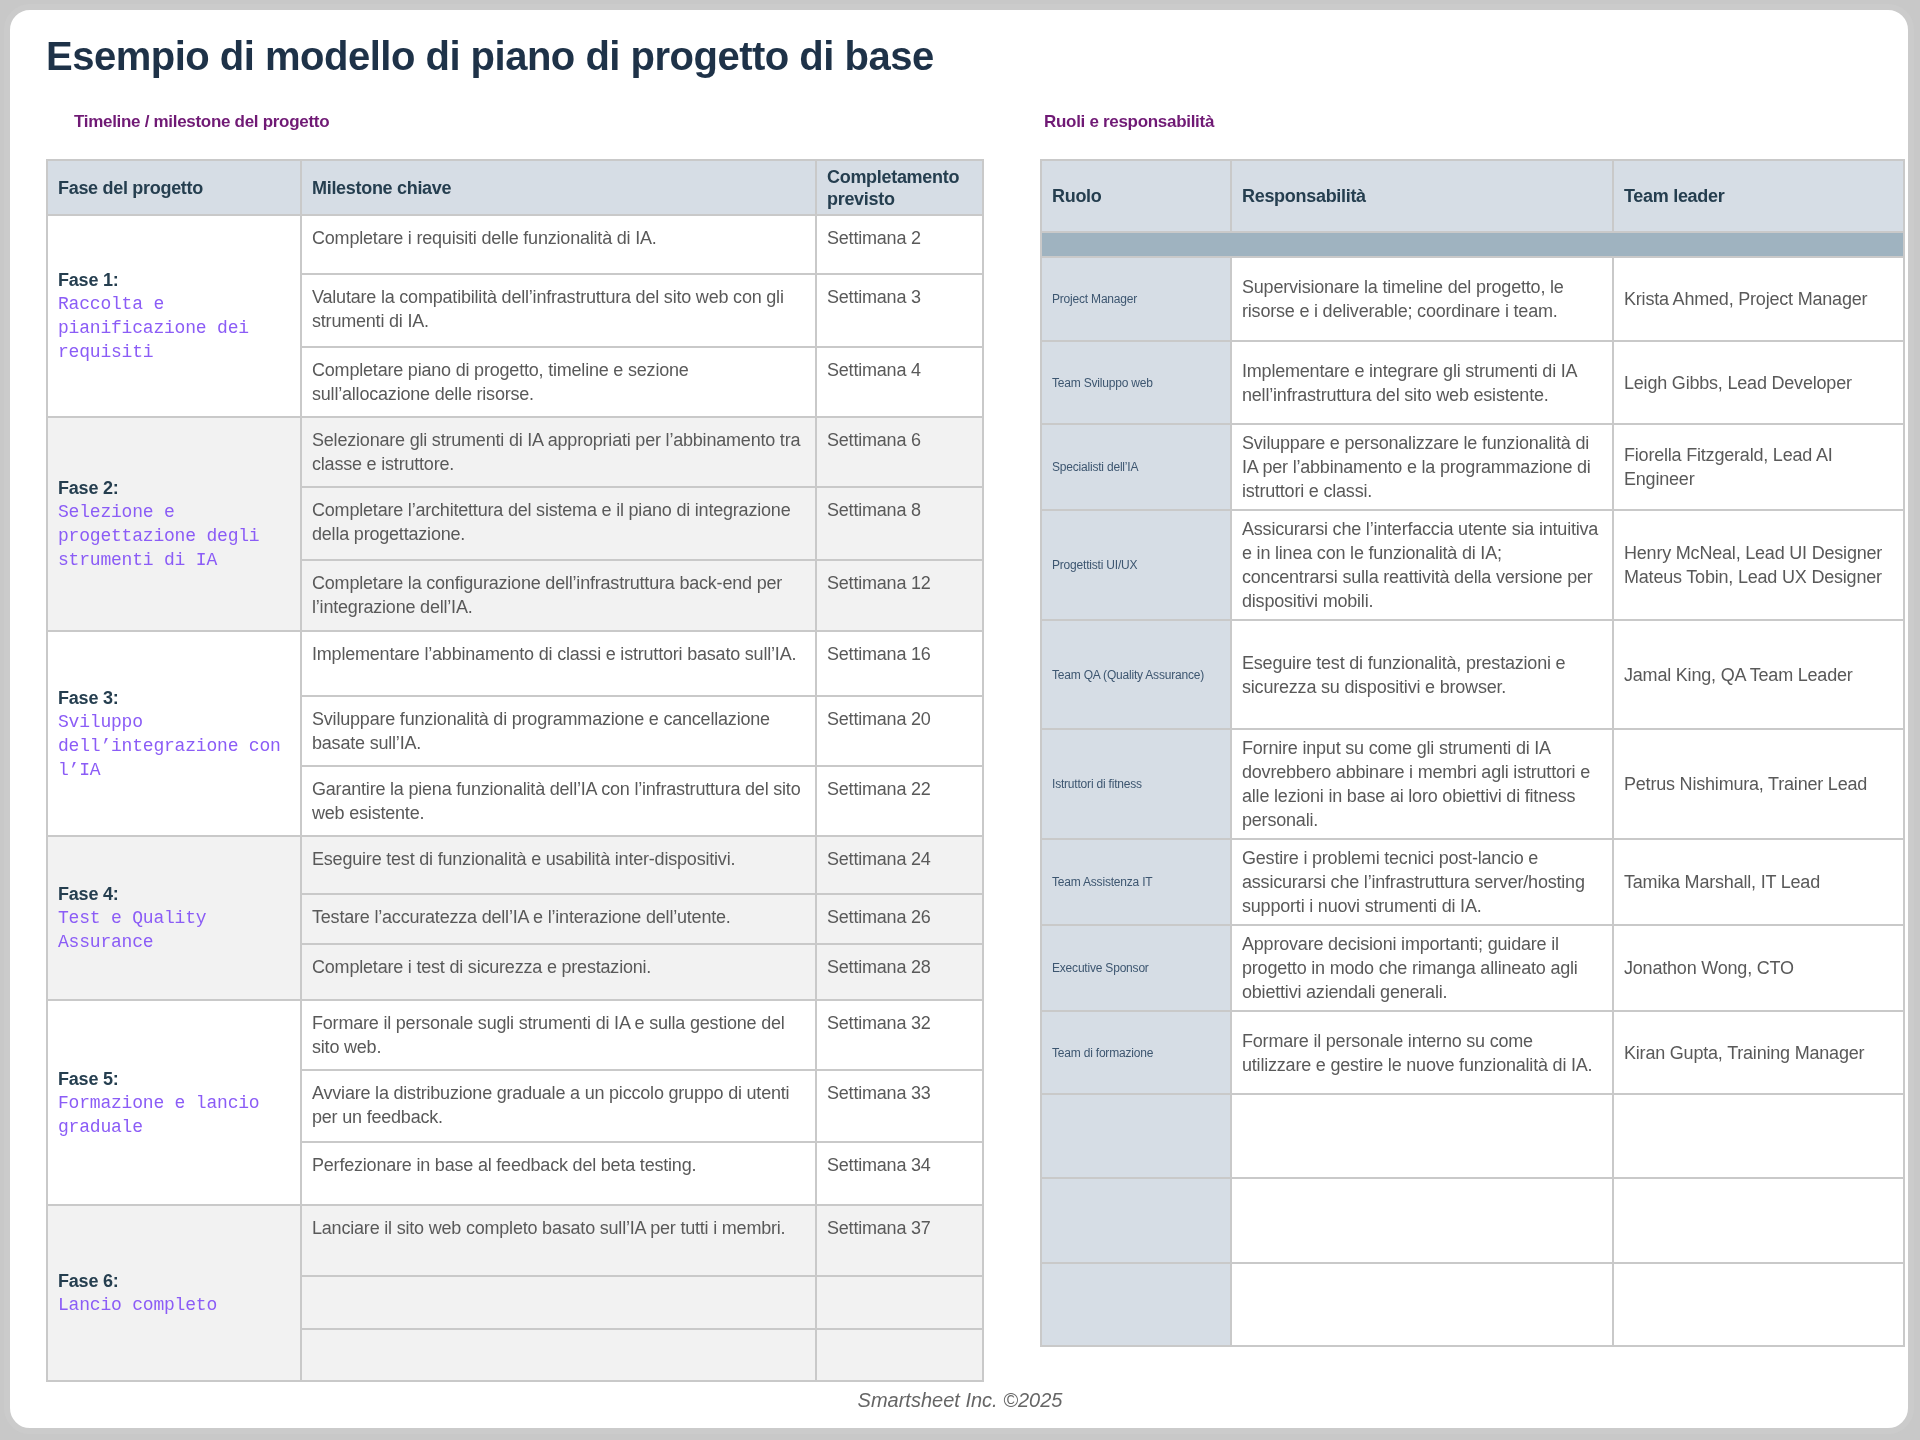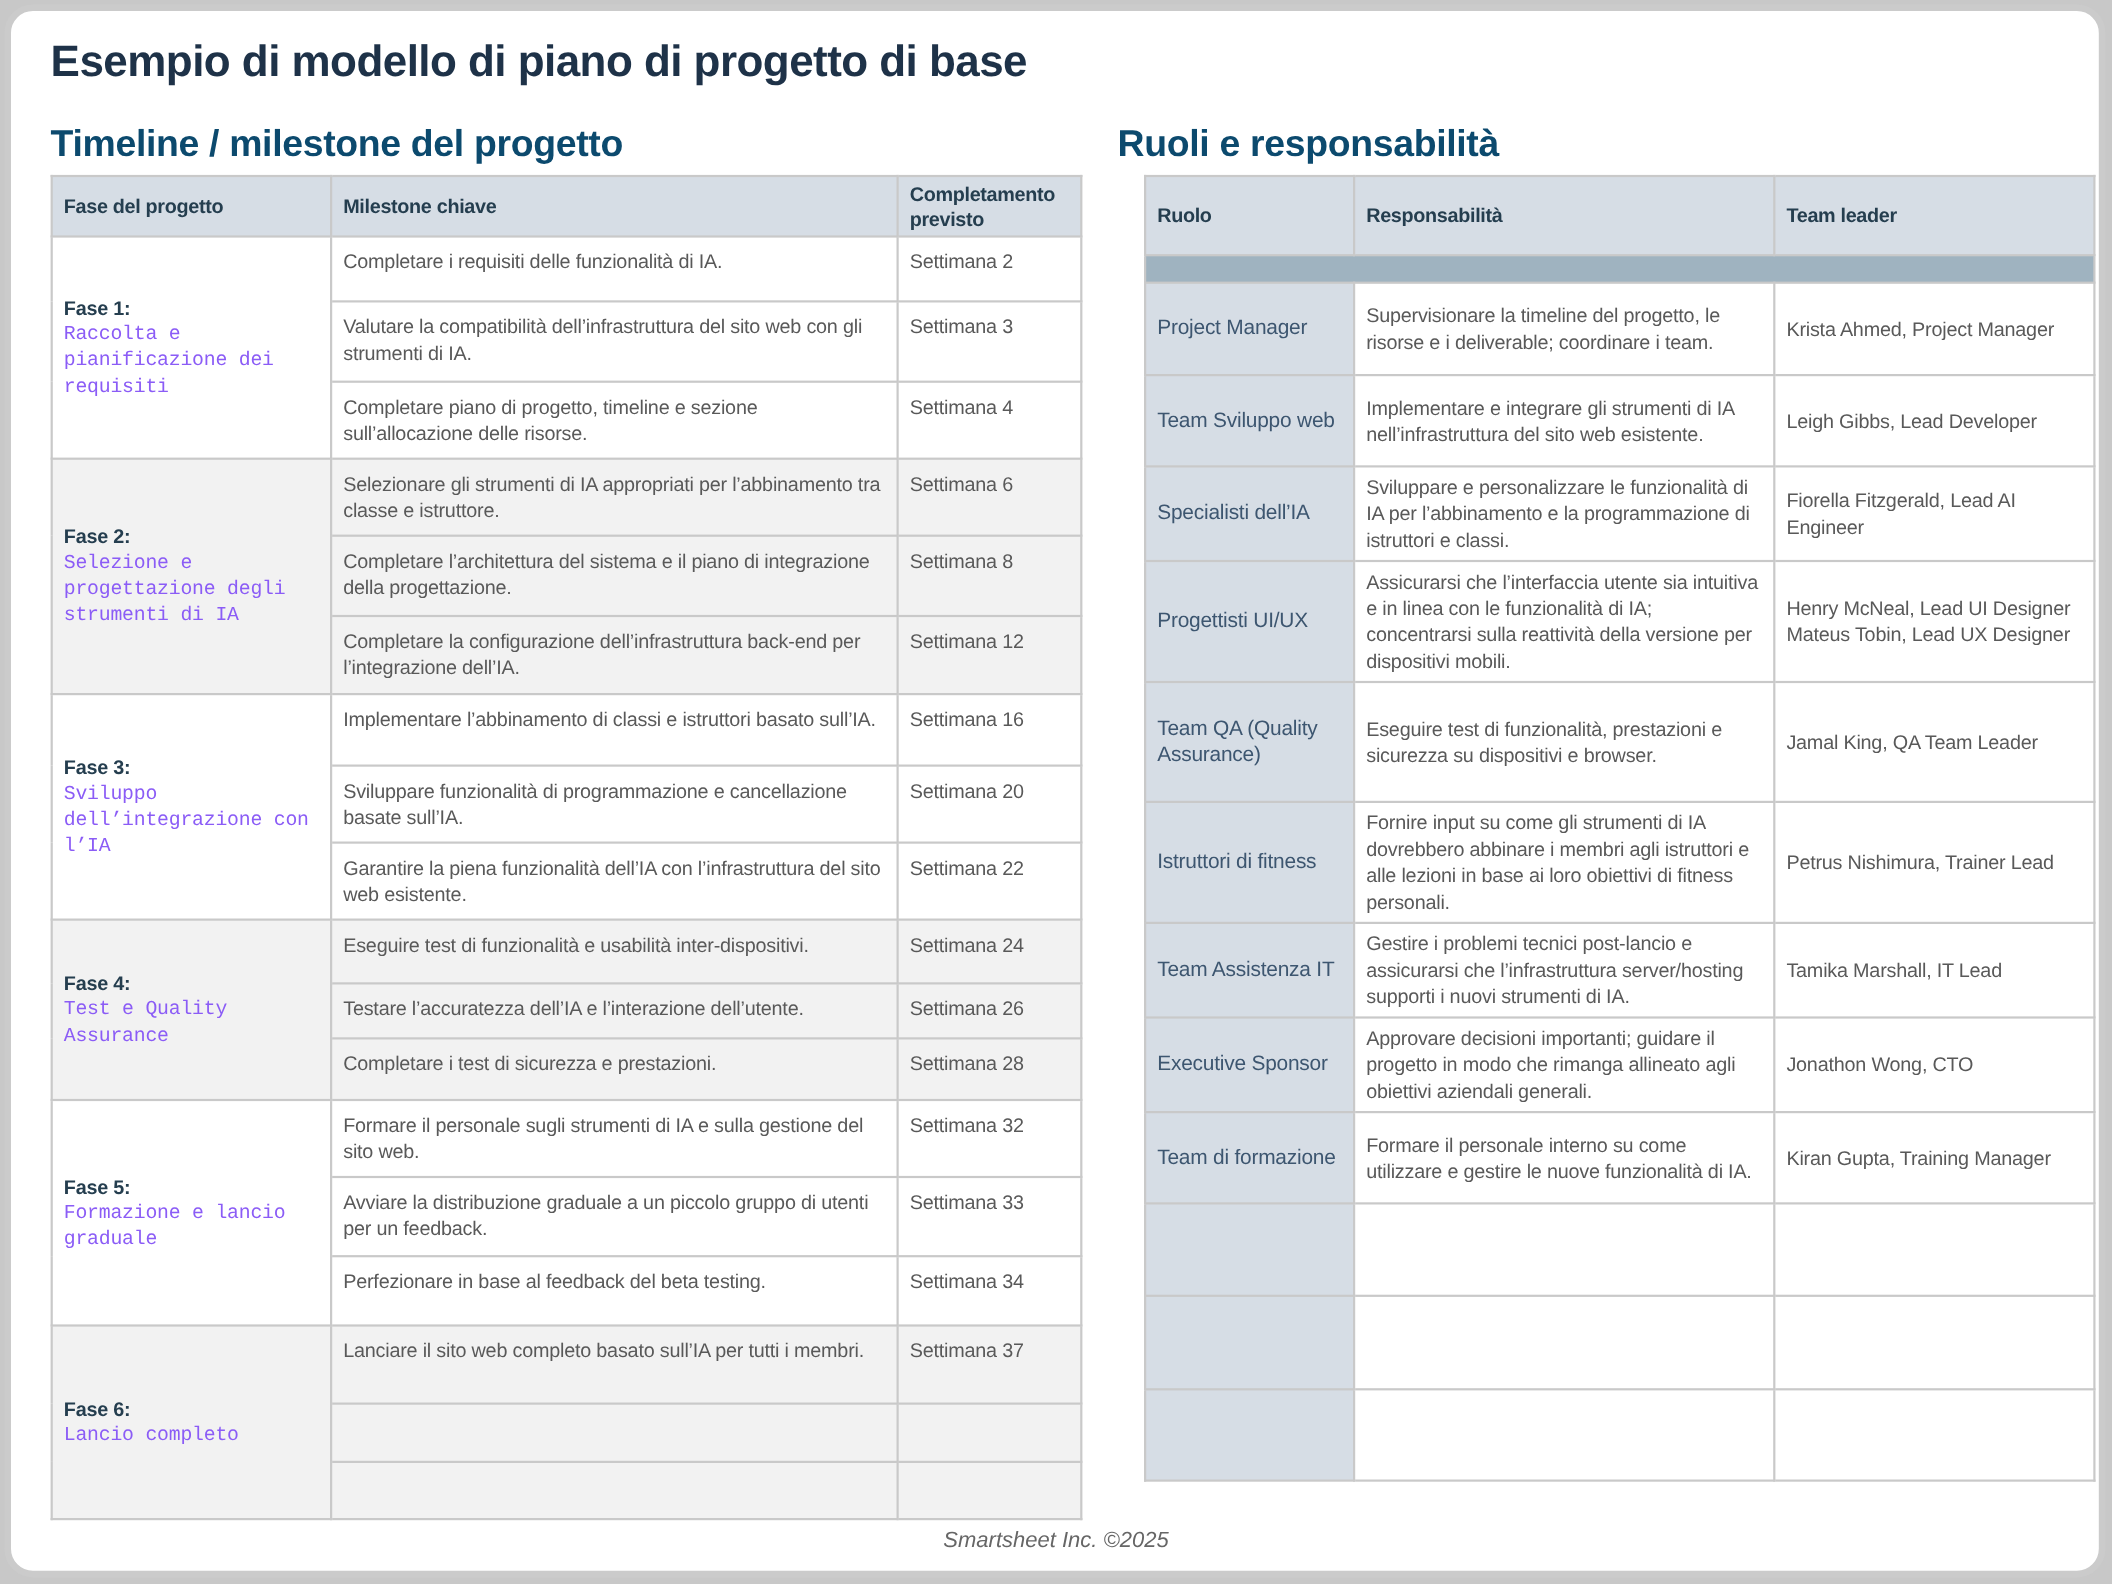--- a/index.html
+++ b/index.html
@@ -7,36 +7,37 @@
   body { font-family: "Liberation Sans", "DejaVu Sans", sans-serif; color: #555; }
   .frame {
     position: absolute; left: 4px; top: 4px; width: 1910px; height: 1430px;
     background: #ffffff; border-radius: 26px; border: 6px solid #cbcbcb;
   }
   .title {
     position: absolute; left: 46px; top: 34px; font-size: 40px; font-weight: bold;
     color: #1e3248; letter-spacing: -0.5px;
   }
   .section-title {
-    position: absolute; top: 112px; font-size: 34px; font-weight: bold; color: #0c4a6e;
+    position: absolute; top: 112px; font-size: 17px; font-weight: bold; color: #701a75;
     letter-spacing: -0.3px;
+    margin-left: 28px;
   }
   table { position: absolute; border-collapse: collapse; table-layout: fixed; }
   td, th { border: 2px solid #c9c9c9; vertical-align: top; font-size: 18px; line-height: 24px; }
   th { background: #d6dde5; color: #253e4f; font-weight: bold; text-align: left; vertical-align: middle; padding: 4px 10px; letter-spacing: -0.3px; }
   .tl { left: 46px; top: 159px; width: 936px; }
   .tl td { padding: 10px 10px; color: #595959; letter-spacing: -0.2px; }
   .tl td.phase { vertical-align: middle; padding: 10px 10px; }
   .phase-title { display: block; font-weight: bold; color: #253e4f; }
   .phase-desc { display: block; color: #8b5cf6; font-family: Liberation Mono, monospace; }
   .group-white td { background: #ffffff; }
   .group-gray td { background: #f2f2f2; }
   .rr { left: 1040px; top: 159px; width: 863px; }
   .rr td { padding: 6px 10px; vertical-align: middle; color: #595959; letter-spacing: -0.2px; background: #fff; }
-  .rr td.role { background: #d6dde5; color: #3d5670; font-size: 19px; }
+  .rr td.role { background: #d6dde5; color: #3d5670; font-size: 12px; }
   .rr tr.strip td { background: #9fb3c0; padding: 0; }
   .footer {
     position: absolute; left: 0; width: 1920px; top: 1389px; text-align: center;
     font-style: italic; font-size: 20px; color: #666;
   }
 </style>
 </head>
 <body>
 
 <div class="frame"></div>

